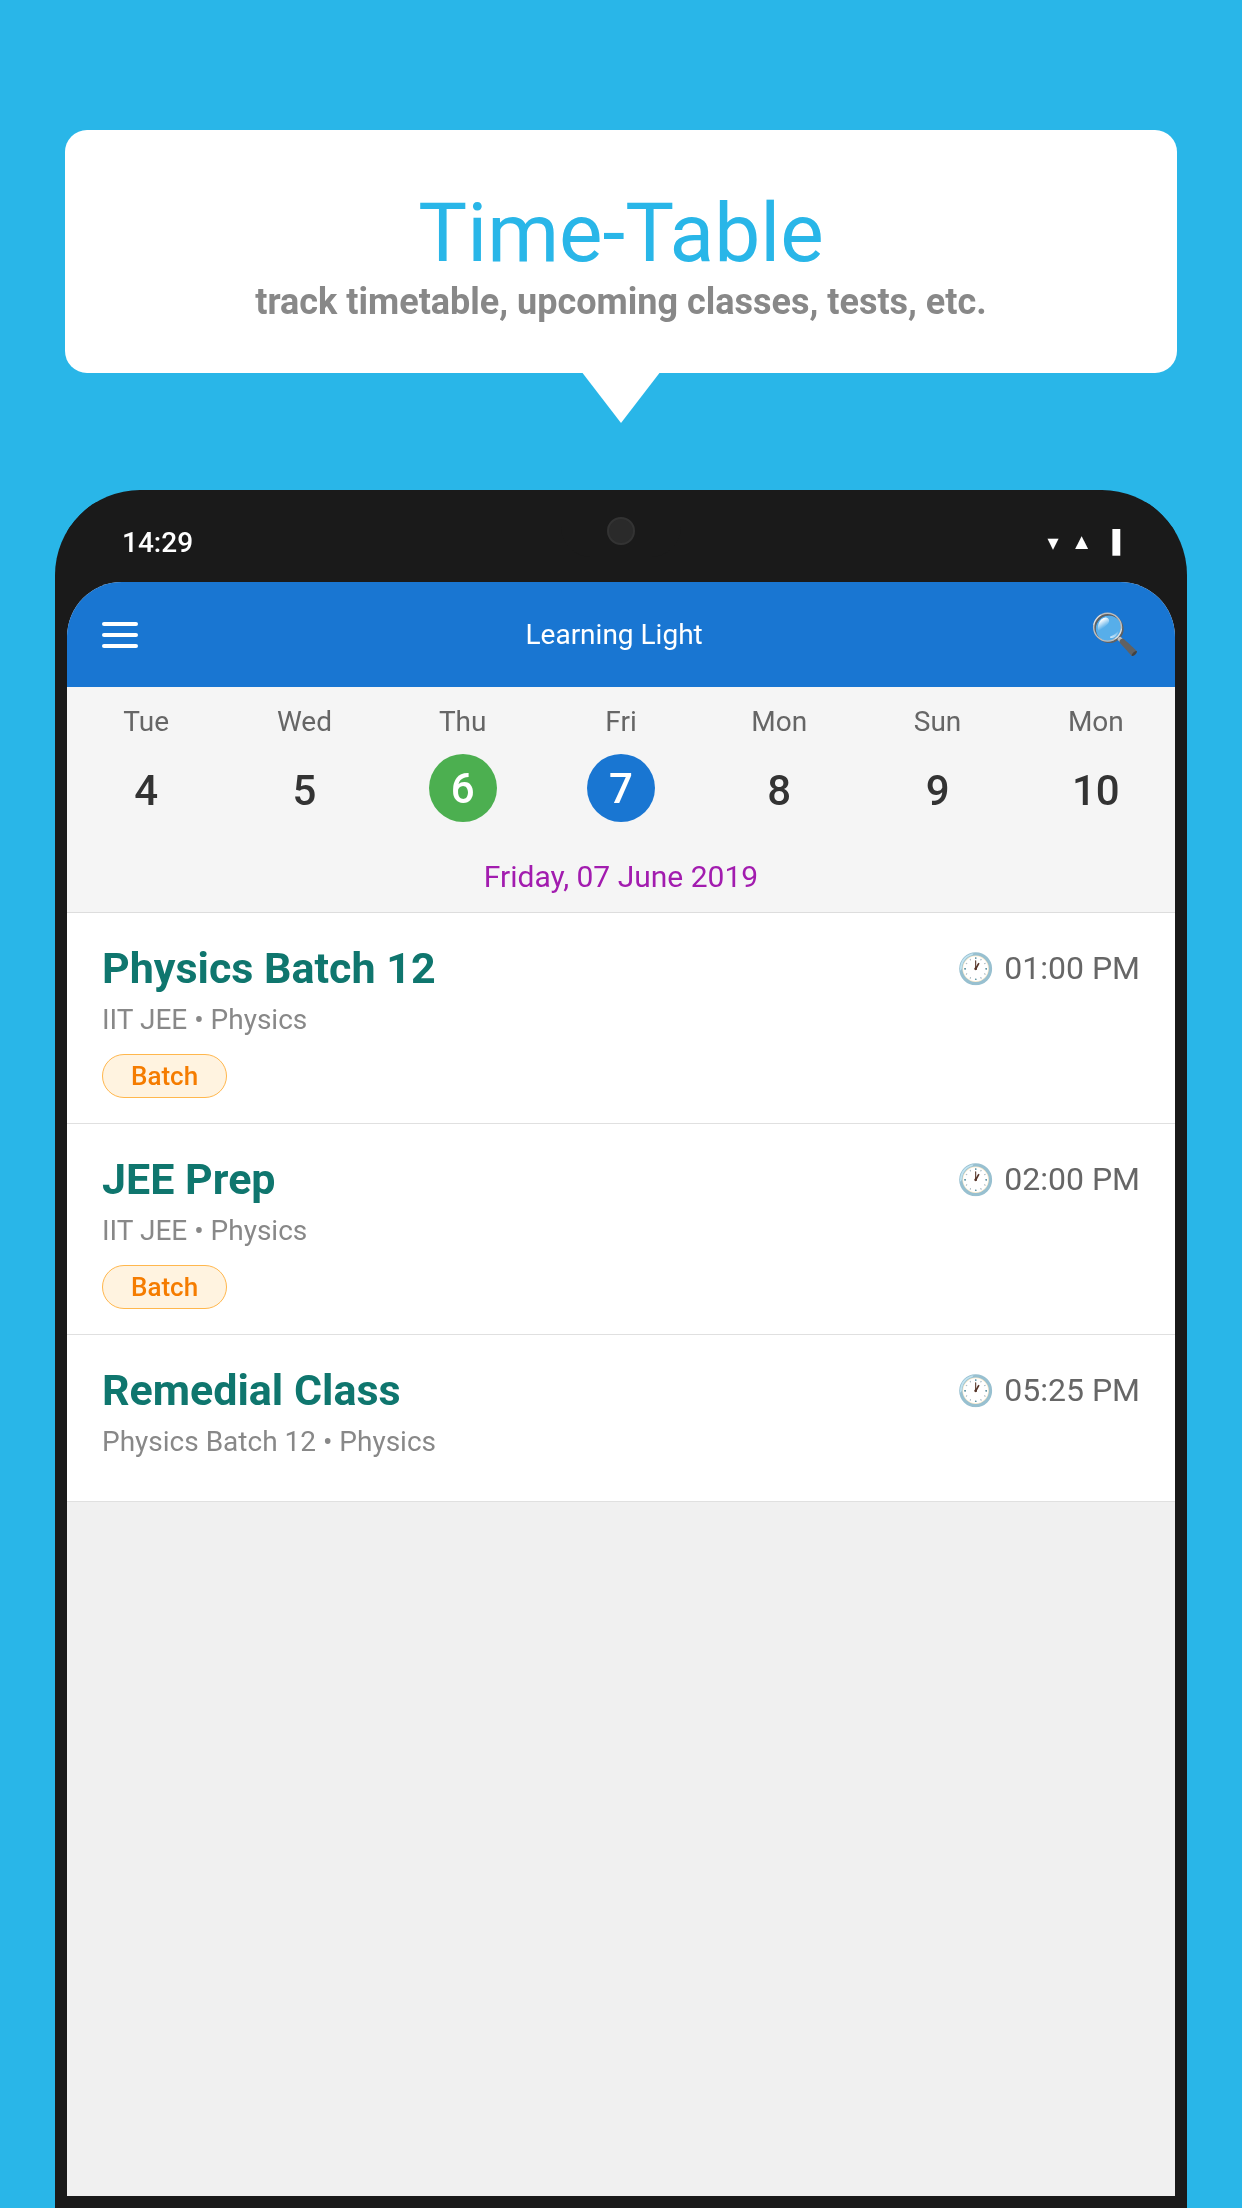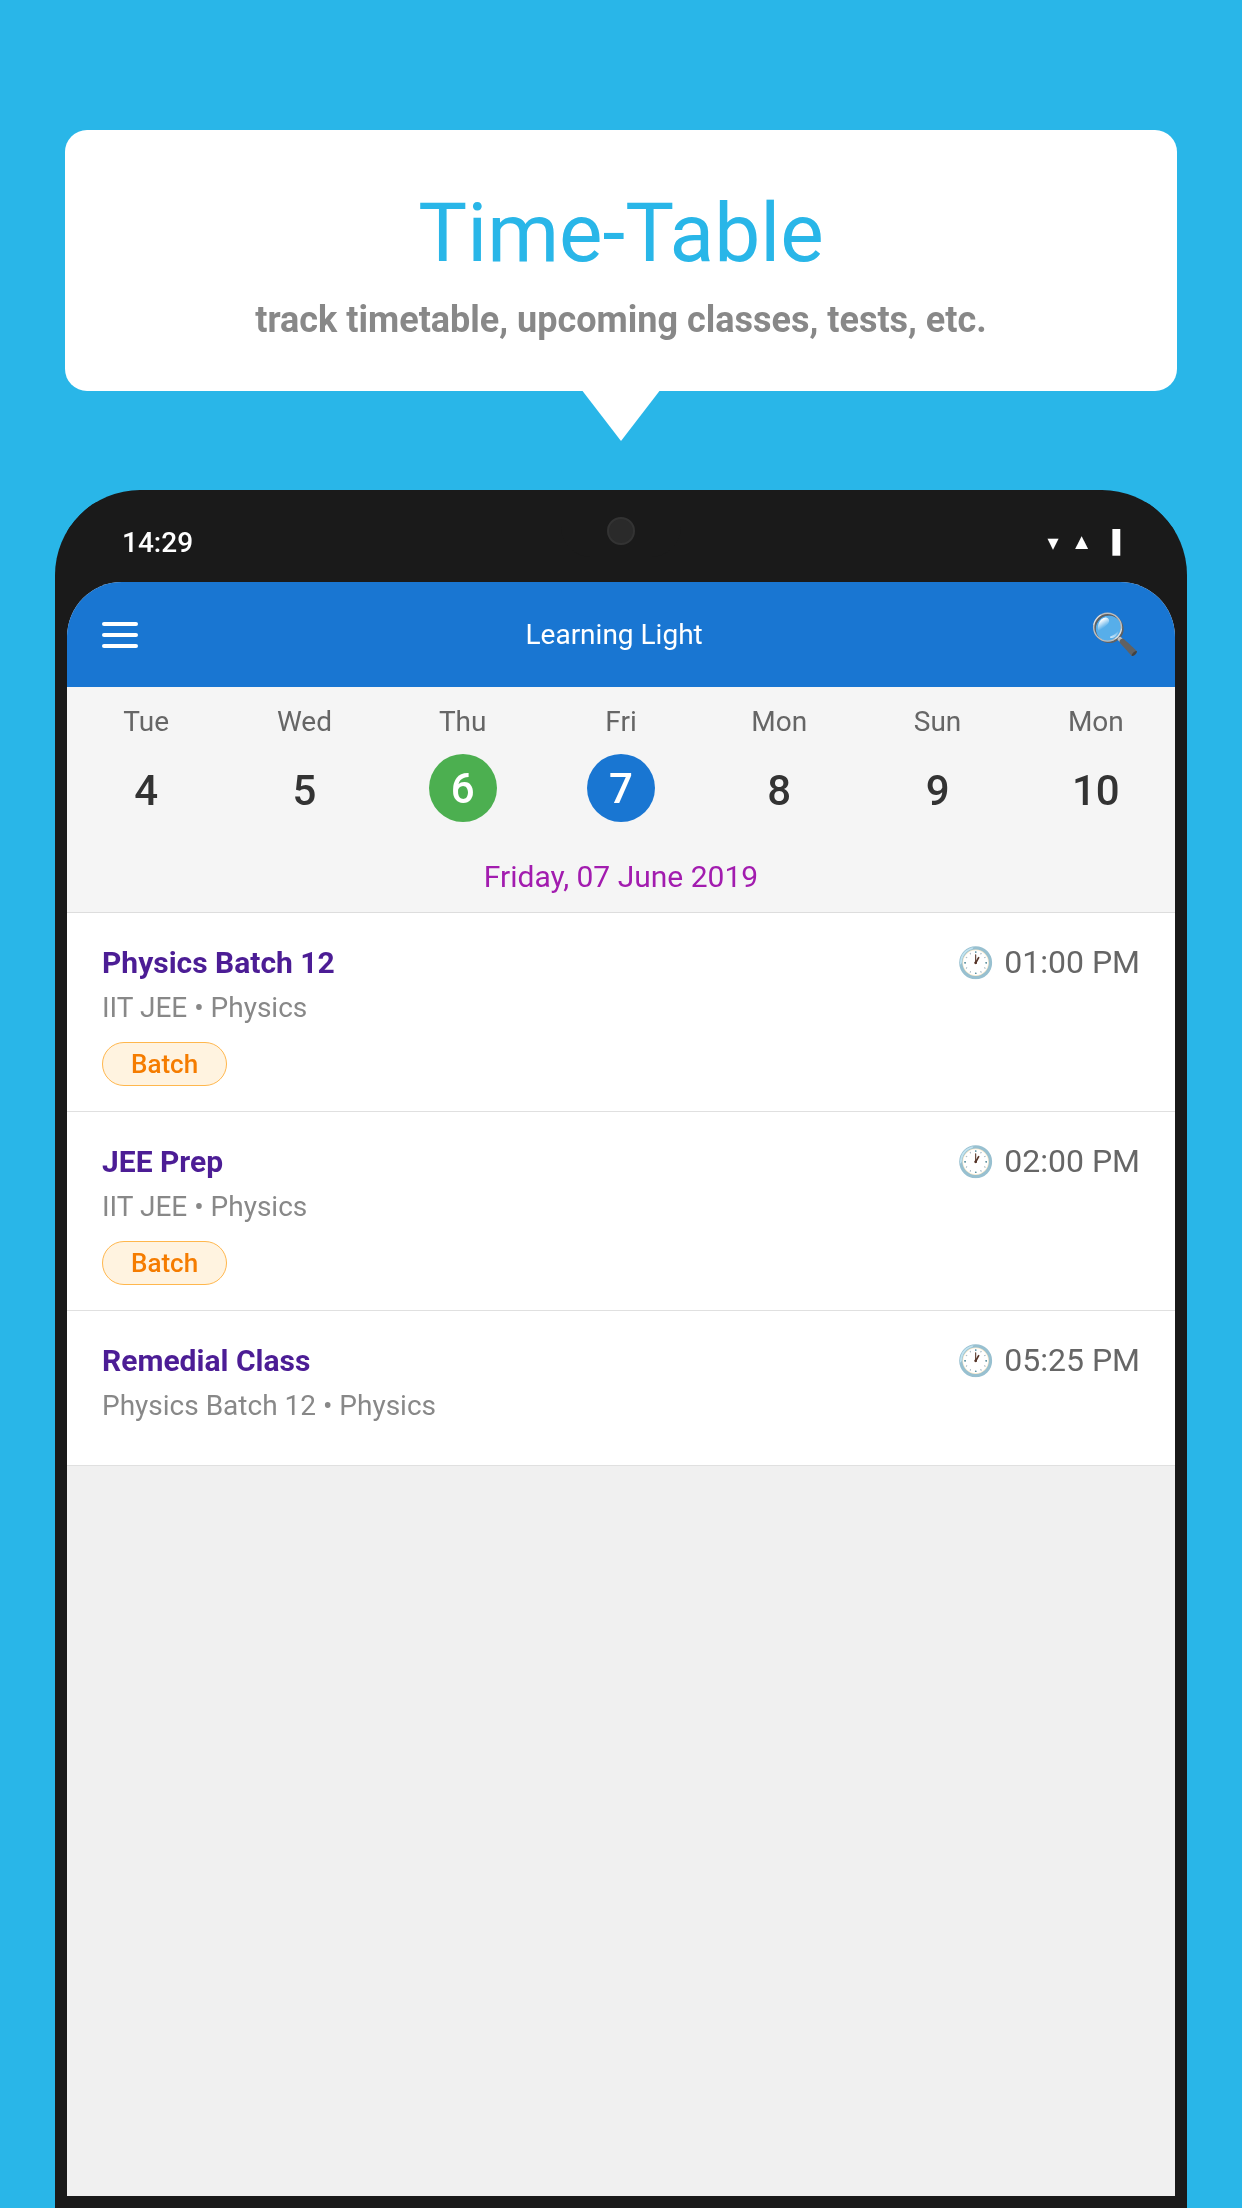--- a/index.html
+++ b/index.html
@@ -40,21 +40,21 @@
       height: 0;
       border-left: 40px solid transparent;
       border-right: 40px solid transparent;
       border-top: 52px solid white;
     }
 
     .speech-bubble .title {
       font-size: 82px;
       color: #29B6E8;
       font-weight: 400;
-      margin-bottom: 18px;
+      margin-bottom: 0;
     }
 
     .speech-bubble .subtitle {
       font-size: 36px;
       color: #888;
       font-weight: 700;
     }
 
     
     .phone-frame {
@@ -244,23 +244,23 @@
     }
 
     .schedule-item-header {
       display: flex;
       justify-content: space-between;
       align-items: center;
       margin-bottom: 10px;
     }
 
     .schedule-item-name {
-      font-size: 30px;
+      font-size: 43px;
       font-weight: 700;
-      color: #4c1d95;
+      color: #0f766e;
     }
 
     .schedule-item-time {
       display: flex;
       align-items: center;
       gap: 10px;
       color: #666;
       font-size: 32px;
     }
 

